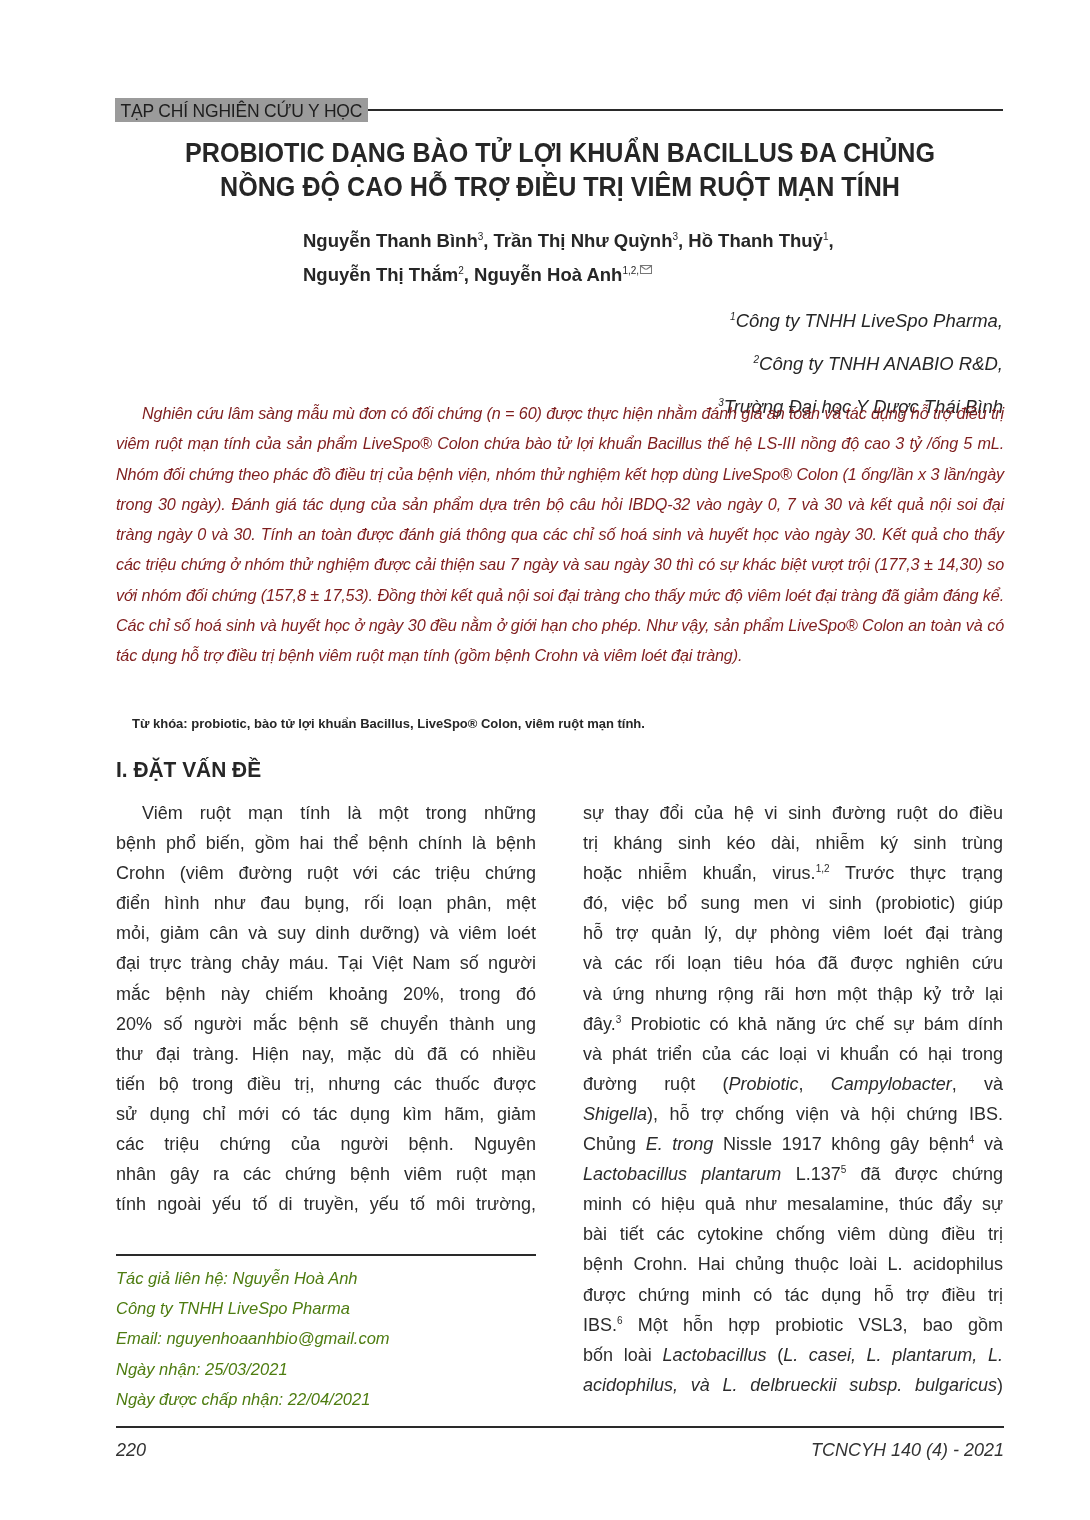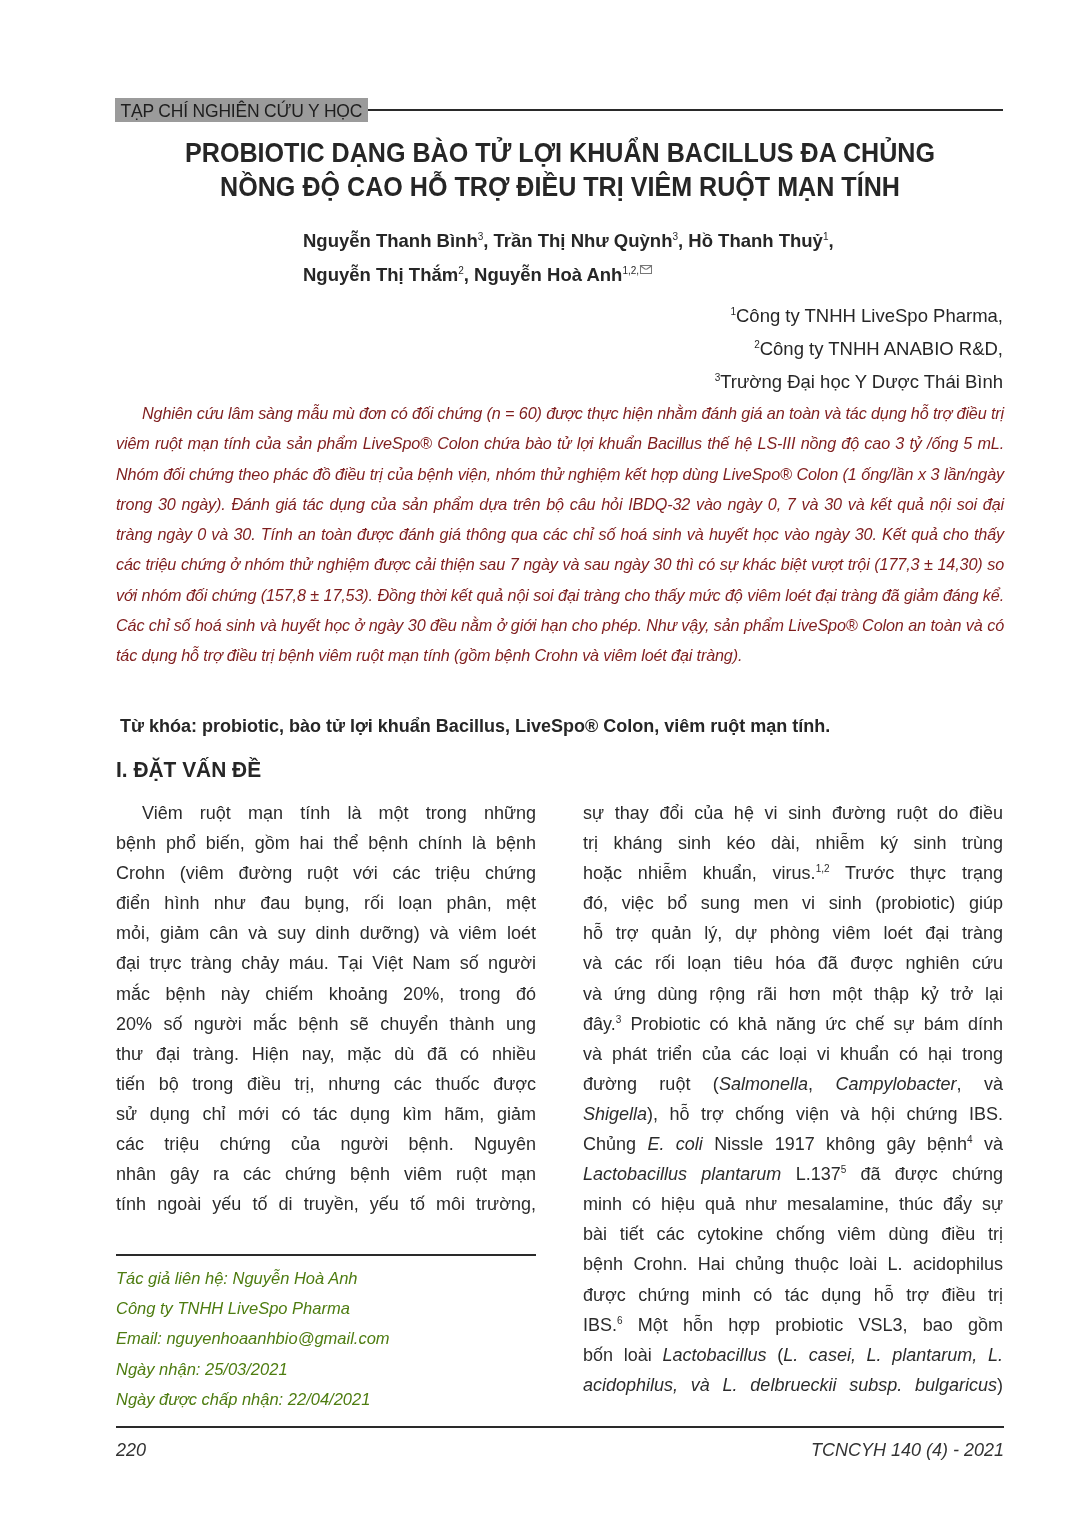--- a/index.html
+++ b/index.html
@@ -13,26 +13,26 @@
   .title { position: absolute; left: 100px; top: 136px; width: 920px; text-align: center; font-weight: bold; font-size: 27px; line-height: 34px; color: #262626; letter-spacing: 0px; }
   .title div { transform: scaleX(0.93); }
 
   .authors { position: absolute; right: 87px; top: 222px; width: 700px; text-align: left; font-weight: bold; font-size: 18.5px; line-height: 30px; color: #262626; }
   .authors sup { font-size: 10px; font-weight: normal; vertical-align: 7px; }
   .mail-icon { display: inline-block; width: 12px; height: 9px; border: 1px solid #777; position: relative; vertical-align: 7px; margin-left: 1px; }
   .mail-icon::before, .mail-icon::after { content: ""; position: absolute; top: -1px; width: 7px; height: 1px; background: #777; }
   .mail-icon::before { left: -1px; transform: rotate(35deg); transform-origin: left; }
   .mail-icon::after { right: -1px; transform: rotate(-35deg); transform-origin: right; }
 
-  .affils { position: absolute; right: 87px; top: 297px; width: 600px; text-align: right; font-size: 18.5px; line-height: 29px; color: #262626; }
+  .affils { position: absolute; right: 87px; top: 297px; width: 600px; text-align: right; font-style: italic; font-size: 18.5px; line-height: 39px; color: #262626; }
   .affils sup { font-size: 10px; vertical-align: 7px; }
 
   .abstract { position: absolute; left: 116px; top: 398px; width: 888px; font-style: italic; font-size: 16.2px; line-height: 30.3px; text-align: justify; color: #7f1d1d; text-indent: 26px; letter-spacing: -0.15px; }
 
-  .keywords { position: absolute; left: 120px; top: 716px; width: 888px; font-weight: bold; font-size: 18px; color: #262626; }
+  .keywords { position: absolute; left: 132px; top: 716px; width: 888px; font-weight: bold; font-size: 13px; color: #262626; }
 
   .section-heading { position: absolute; left: 116px; top: 757px; font-weight: bold; font-size: 22px; color: #262626; transform: scaleX(0.95); transform-origin: left; }
 
   .col { position: absolute; width: 420px; font-size: 18px; line-height: 30.1px; text-align: justify; color: #2b2b2b; }
   .col-left { left: 116px; top: 798px; }
   .col-right { left: 583px; top: 798px; }
   .col .line { display: block; text-align: justify; text-align-last: justify; height: 30.1px; white-space: nowrap; }
   .indent { padding-left: 26px; }
   .col sup { font-size: 10px; vertical-align: 7px; line-height: 0; margin-top: 29px; }
   .col i { font-style: italic; }
@@ -105,26 +105,26 @@
   <div>Ngày được chấp nhận: 22/04/2021</div>
 </div>
 
 <div class="col col-right">
   <span class="line">sự thay đổi của hệ vi sinh đường ruột do điều</span>
   <span class="line">trị kháng sinh kéo dài, nhiễm ký sinh trùng</span>
   <span class="line"><span>hoặc nhiễm khuẩn, virus.</span><sup>1,2</sup><span> Trước thực trạng</span></span>
   <span class="line">đó, việc bổ sung men vi sinh (probiotic) giúp</span>
   <span class="line">hỗ trợ quản lý, dự phòng viêm loét đại tràng</span>
   <span class="line">và các rối loạn tiêu hóa đã được nghiên cứu</span>
-  <span class="line">và ứng dùng rộng rãi hơn một thập kỷ trở lại</span>
+  <span class="line">và ứng nhưng rộng rãi hơn một thập kỷ trở lại</span>
   <span class="line"><span>đây.</span><sup>3</sup><span> Probiotic có khả năng ức chế sự bám dính</span></span>
   <span class="line">và phát triển của các loại vi khuẩn có hại trong</span>
-  <span class="line"><span>đường ruột (</span><i>Salmonella</i><span>, </span><i>Campylobacter</i><span>, và</span></span>
+  <span class="line"><span>đường ruột (</span><i>Probiotic</i><span>, </span><i>Campylobacter</i><span>, và</span></span>
   <span class="line"><i>Shigella</i><span>), hỗ trợ chống viện và hội chứng IBS.</span></span>
-  <span class="line"><span>Chủng </span><i>E. coli</i><span> Nissle 1917 không gây bệnh</span><sup>4</sup><span> và</span></span>
+  <span class="line"><span>Chủng </span><i>E. trong</i><span> Nissle 1917 không gây bệnh</span><sup>4</sup><span> và</span></span>
   <span class="line"><i>Lactobacillus plantarum</i><span> L.137</span><sup>5</sup><span> đã được chứng</span></span>
   <span class="line">minh có hiệu quả như mesalamine, thúc đẩy sự</span>
   <span class="line">bài tiết các cytokine chống viêm dùng điều trị</span>
   <span class="line">bệnh Crohn. Hai chủng thuộc loài L. acidophilus</span>
   <span class="line">được chứng minh có tác dụng hỗ trợ điều trị</span>
   <span class="line"><span>IBS.</span><sup>6</sup><span> Một hỗn hợp probiotic VSL3, bao gồm</span></span>
   <span class="line"><span>bốn loài </span><i>Lactobacillus</i><span> (</span><i>L. casei, L. plantarum, L.</i></span>
   <span class="line"><i>acidophilus, và L. delbrueckii subsp. bulgaricus</i><span>)</span></span>
 </div>
 

